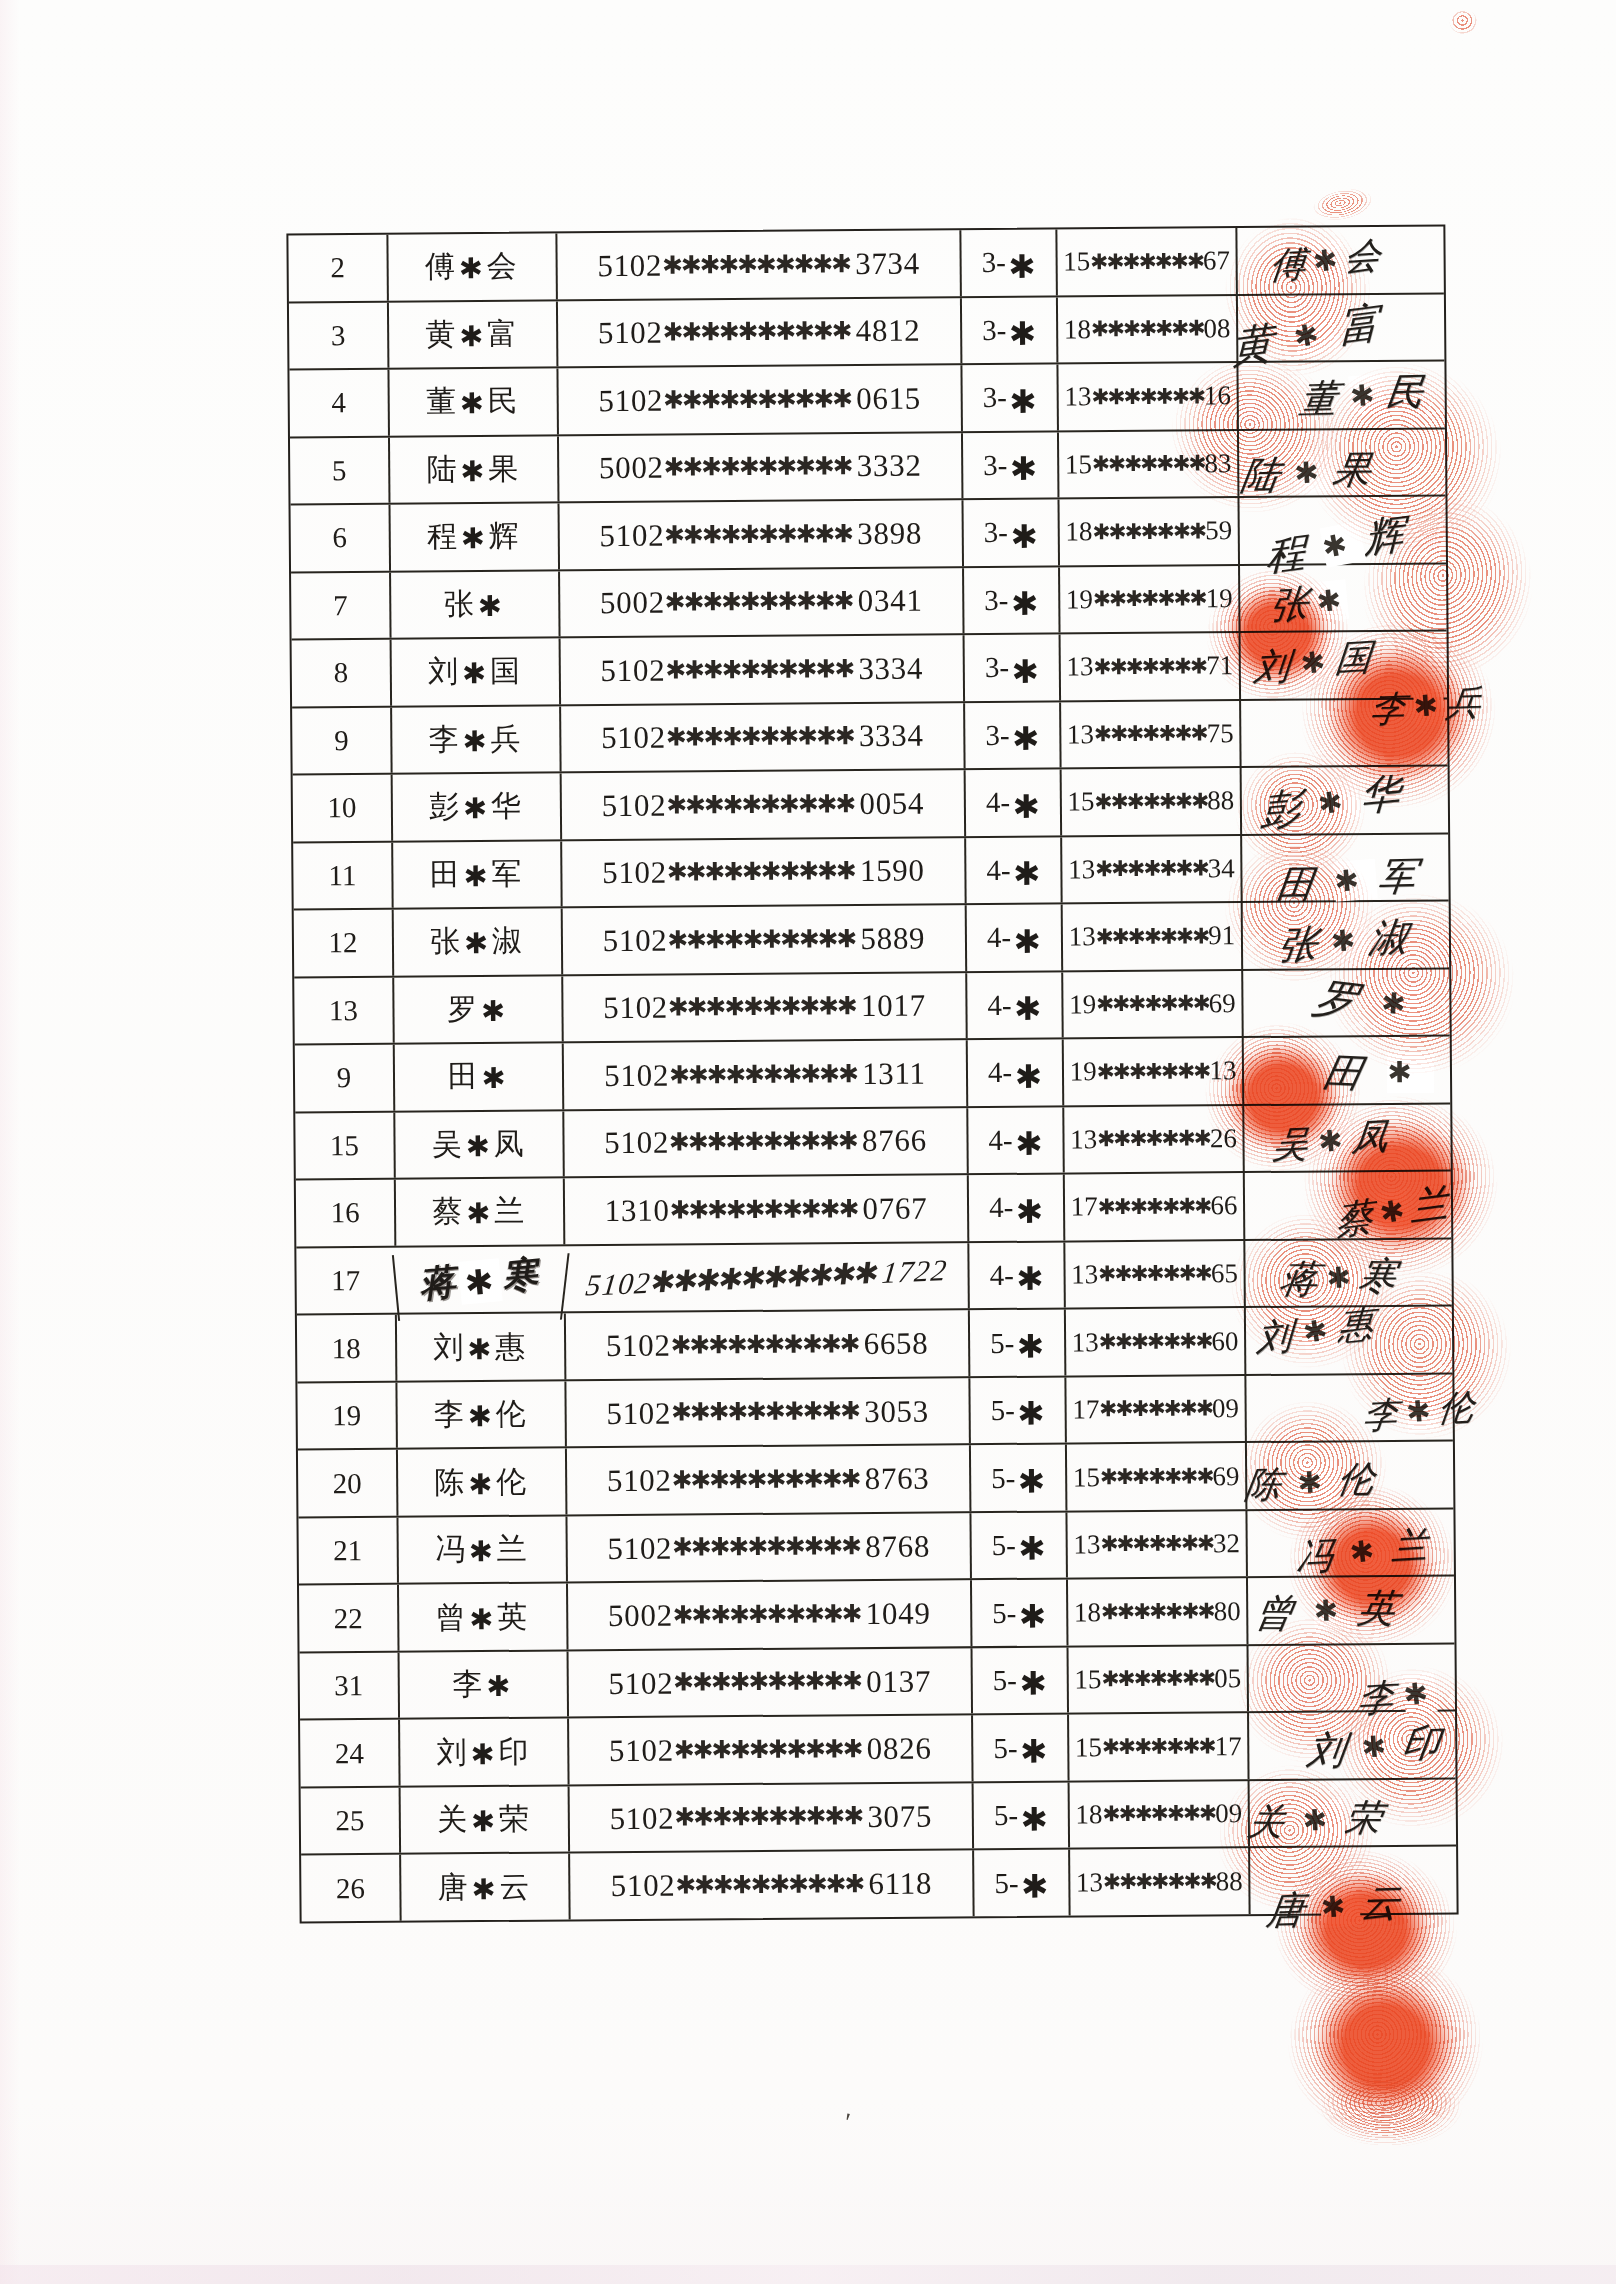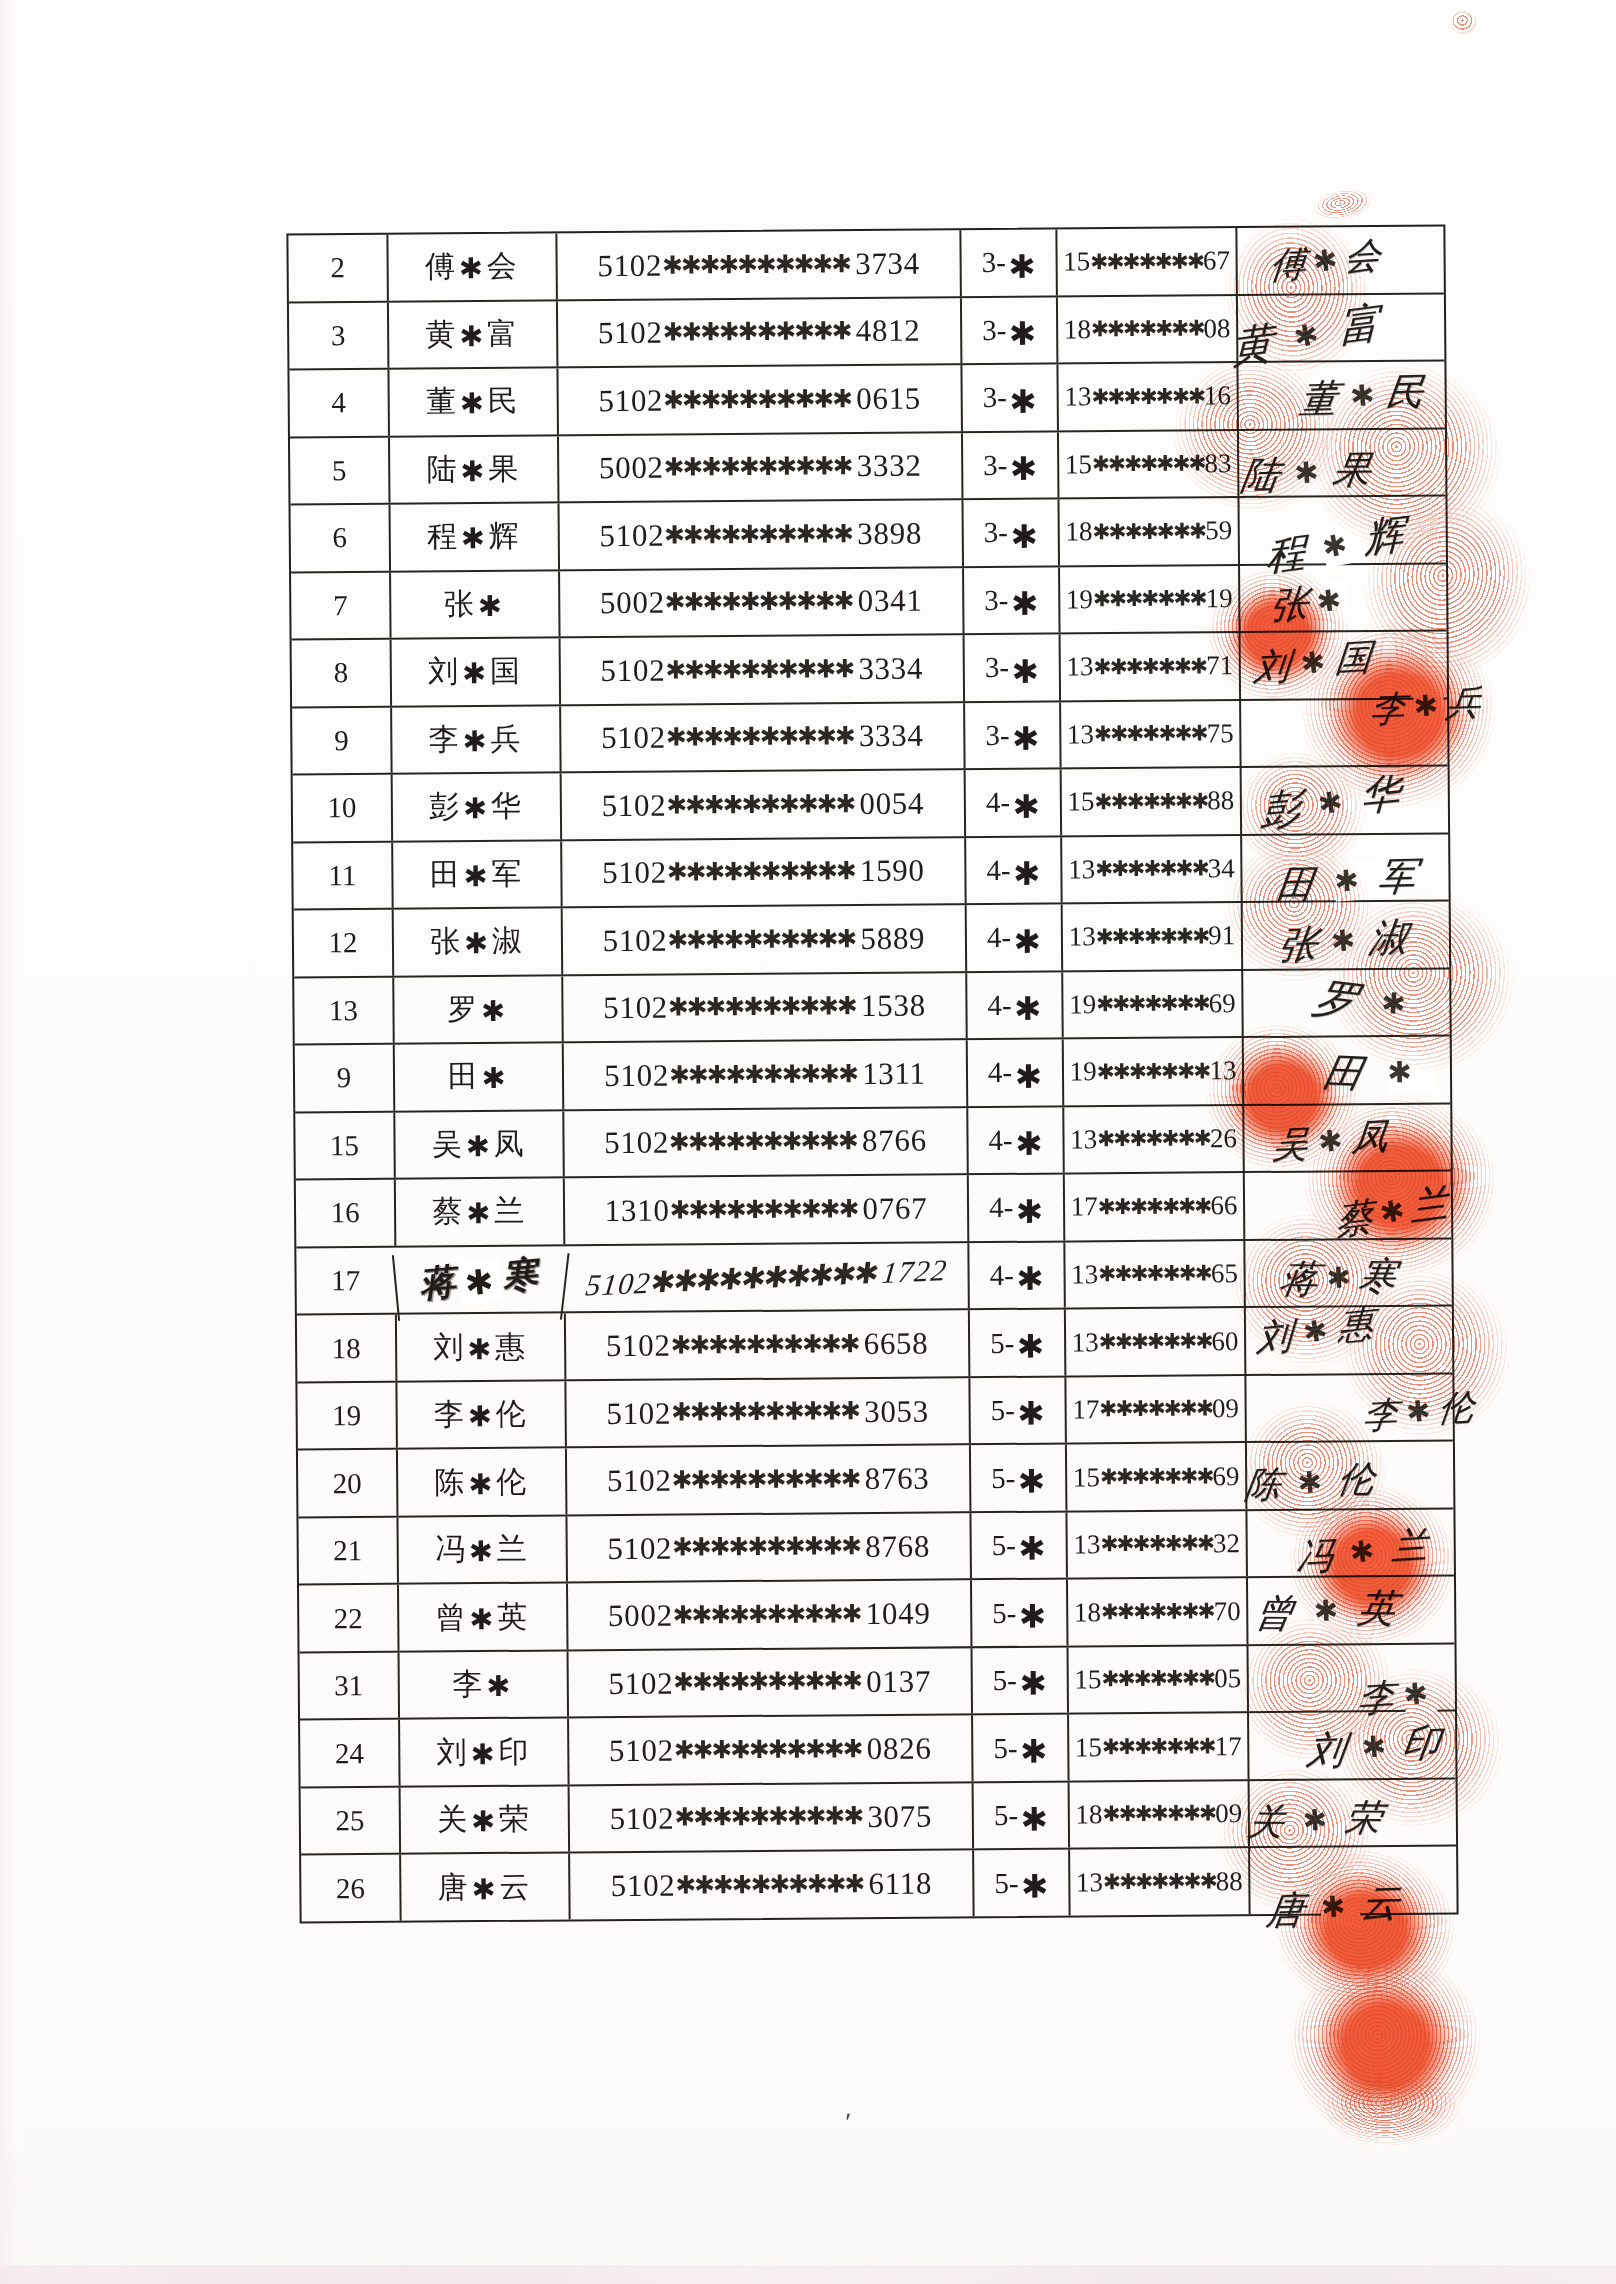--- a/index.html
+++ b/index.html
@@ -398,21 +398,21 @@
     </div>
       <div class="row">
       <div class="cell c-no">13</div>
       <div class="cell c-name">
           <span class="digits">罗</span>
           <span class="ast-name">✱</span>
         </div>
       <div class="cell c-id">
           <span class="digits">5102</span>
           <span class="ast">✱✱✱✱✱✱✱✱✱✱</span>
-          <span class="digits">1538</span>
+          <span class="digits">1017</span>
         </div>
       <div class="cell c-code">
           <span class="digits">4-</span>
           <span class="ast-code">✱</span>
         </div>
       <div class="cell c-phone">
           <span class="digits">19</span>
           <span class="ast">✱✱✱✱✱✱✱</span>
           <span class="digits">69</span>
         </div>
@@ -665,21 +665,21 @@
           <span class="ast">✱✱✱✱✱✱✱✱✱✱</span>
           <span class="digits">1049</span>
         </div>
       <div class="cell c-code">
           <span class="digits">5-</span>
           <span class="ast-code">✱</span>
         </div>
       <div class="cell c-phone">
           <span class="digits">18</span>
           <span class="ast">✱✱✱✱✱✱✱</span>
-          <span class="digits">70</span>
+          <span class="digits">80</span>
         </div>
       <div class="cell c-sig">
           <div class="sig" style="transform: translate(-16.3px, 0px) rotate(-2deg); font-size: 38px; letter-spacing: 18px;">
             <span class="sig-ch">曾</span>
             <div class="mask-box">✱</div>
             <span class="sig-ch">英</span>
           </div>
         </div>
     </div>
       <div class="row">

